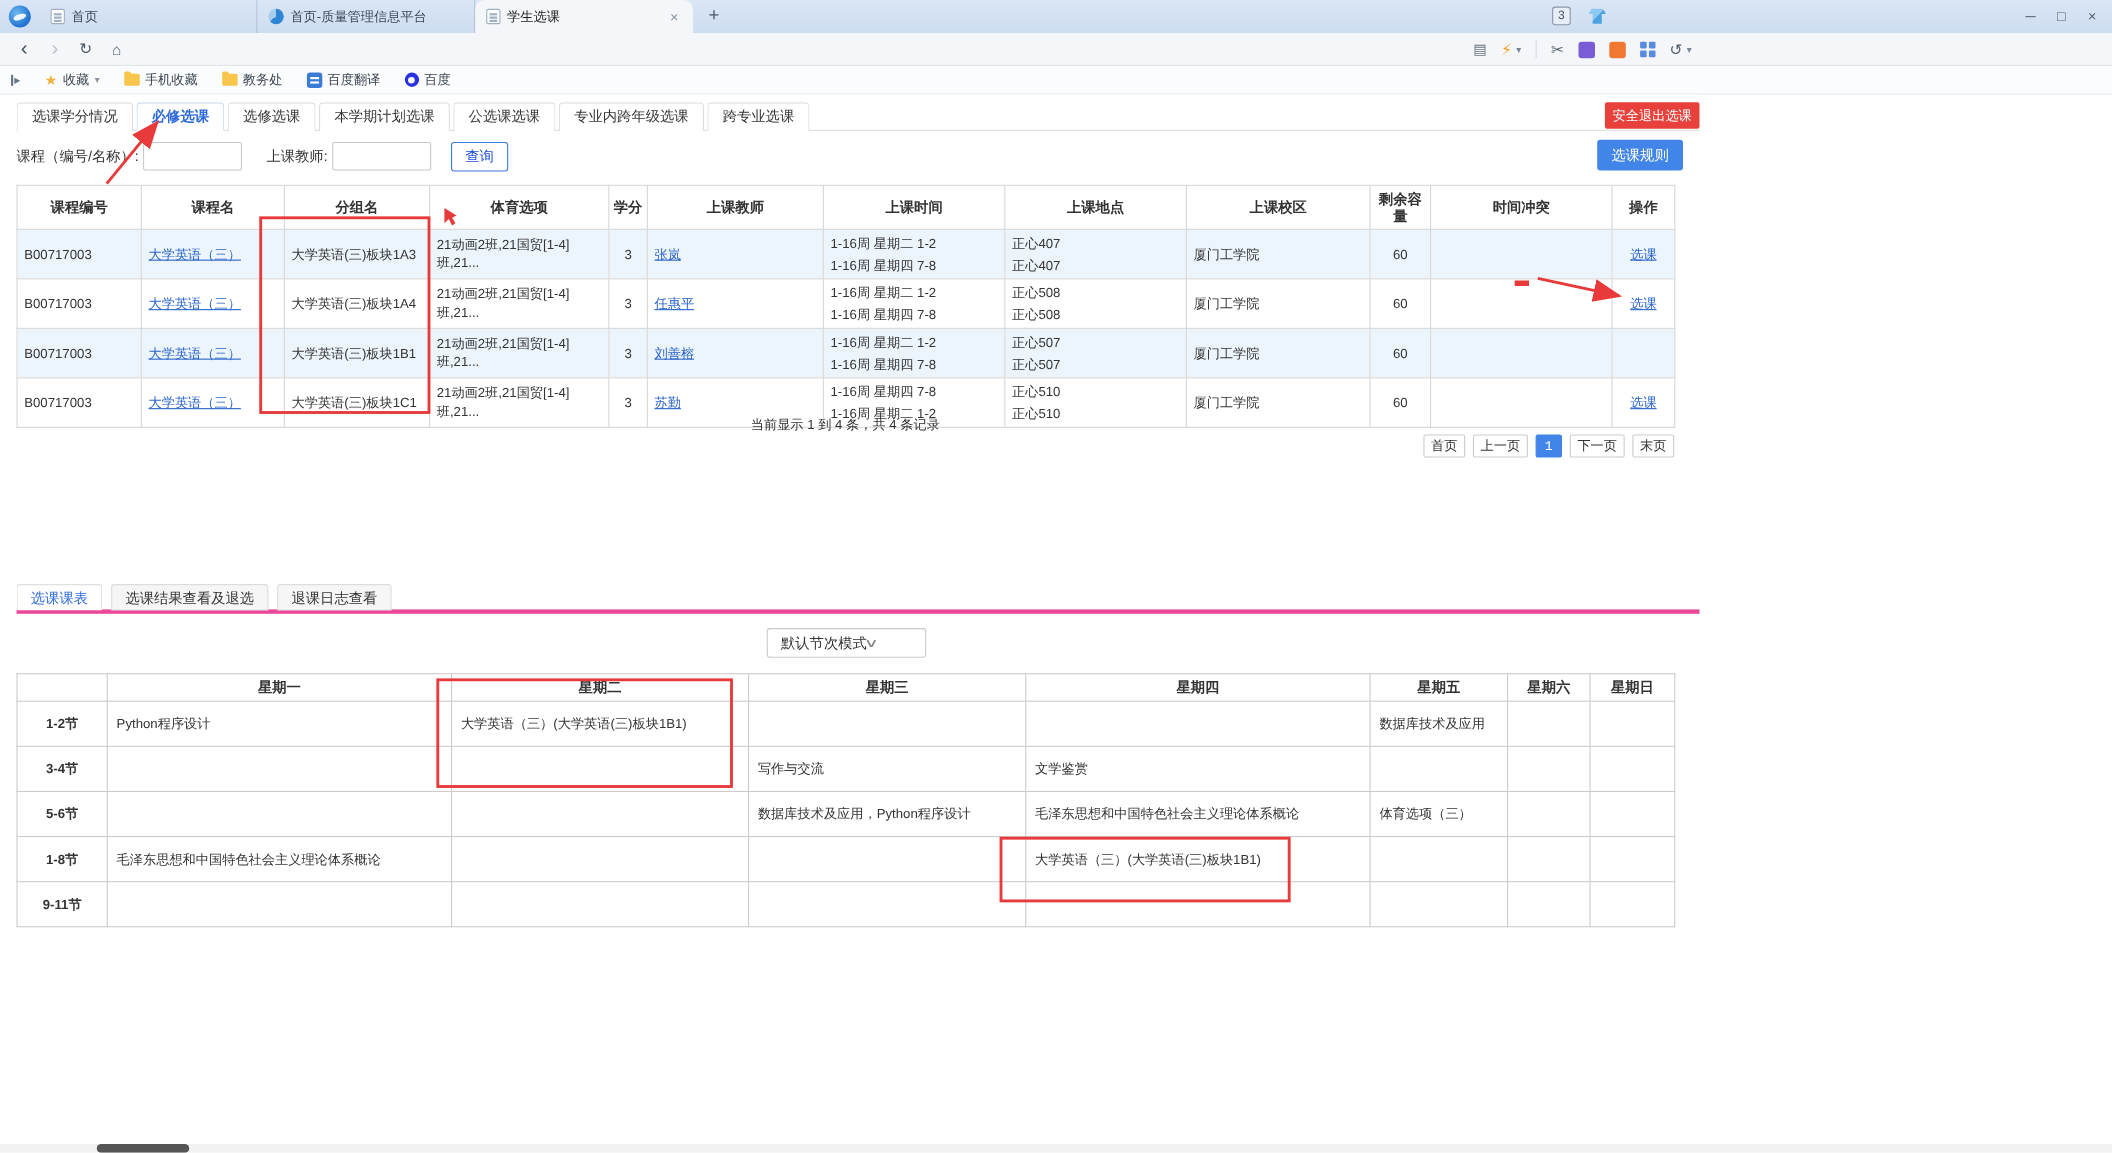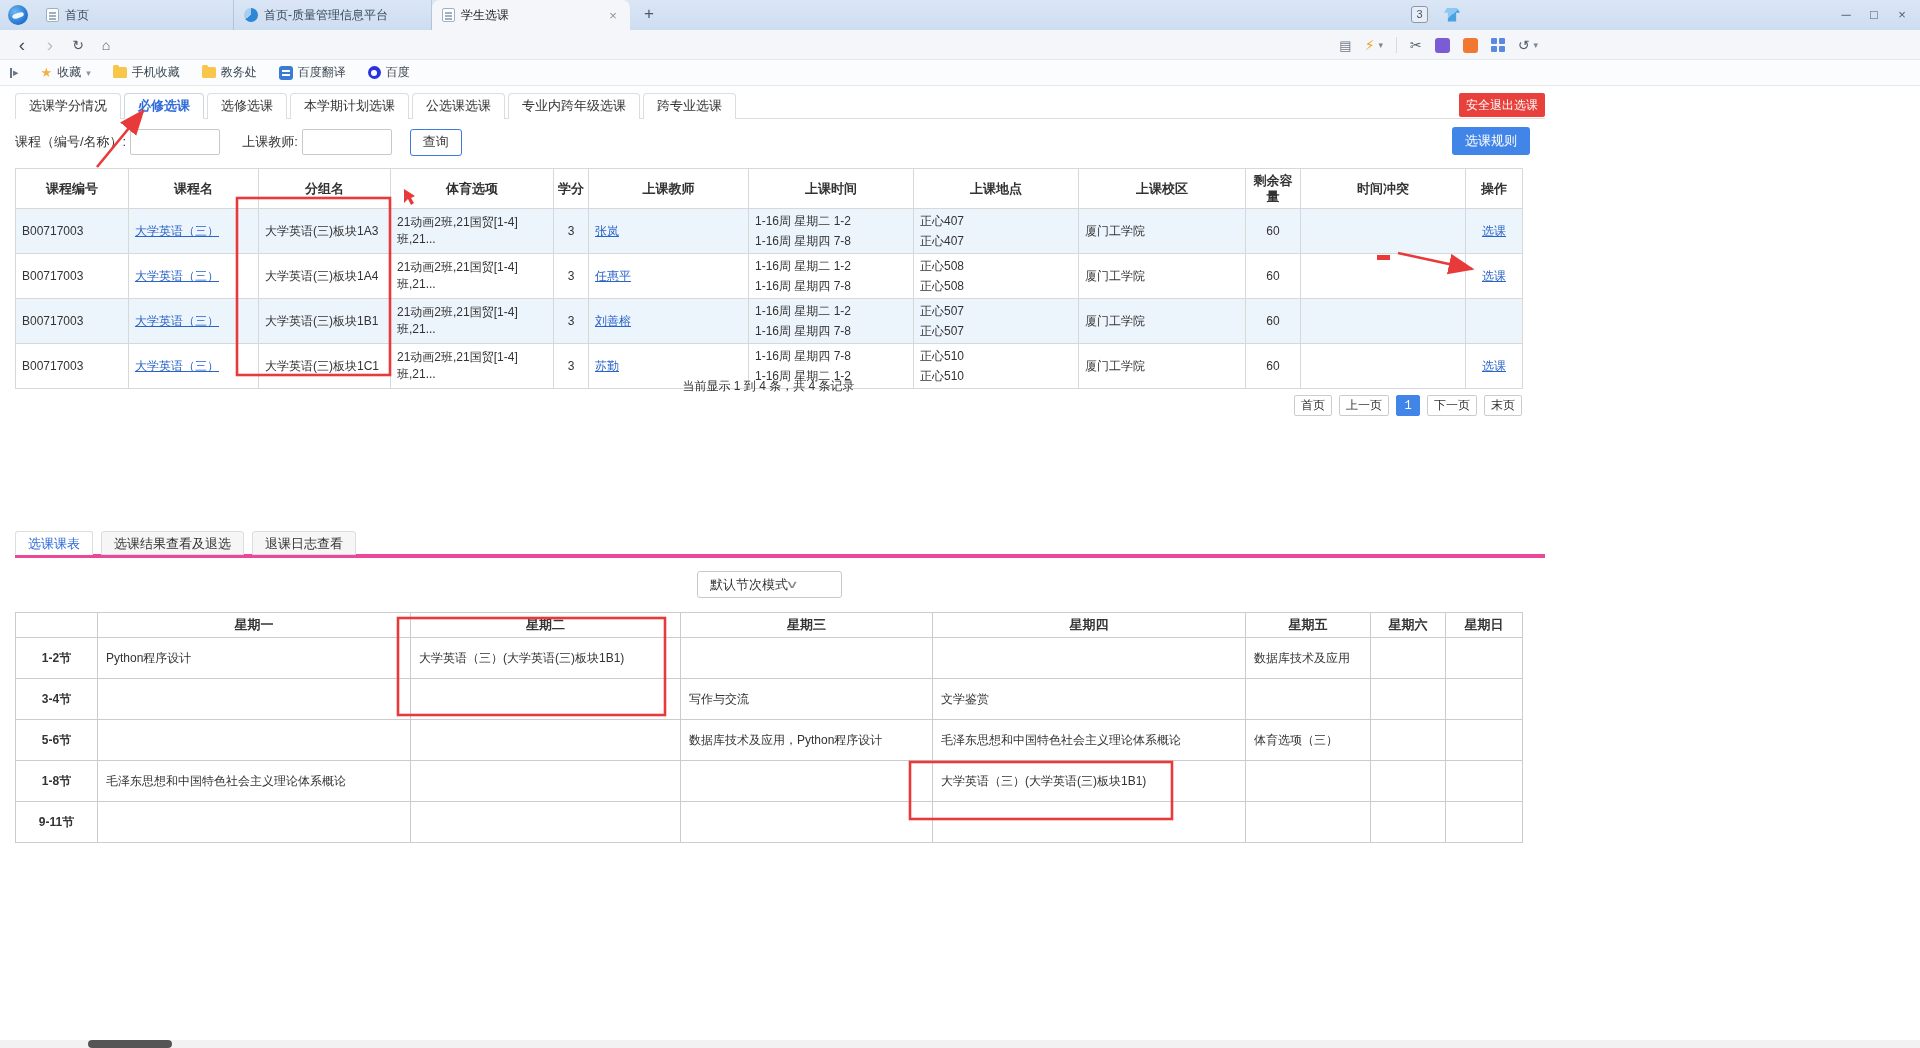--- a/index.html
+++ b/index.html
@@ -70,21 +70,21 @@
   .main { position:absolute; top:86px; left:15px; width:1530px; height:960px; background:#fff; }
 
   .navrow { position:absolute; top:6px; left:0; right:0; height:27px; display:flex; align-items:flex-end; gap:3px; border-bottom:1px solid #ddd; }
   .ntab { height:26px; line-height:24px; padding:0 13px; border:1px solid #ddd; border-bottom:none; border-radius:4px 4px 0 0; font-size:13px; color:#333; background:#fff; margin-bottom:-1px; cursor:pointer; white-space:nowrap; }
   .ntab.active { color:#2f6bd8; border-color:#c9d6ea; border-bottom:1px solid #fff; font-weight:bold; }
   .logout { position:absolute; right:0; top:1px; height:24px; padding:0 7px; background:#e8413c; color:#fff; border:none; border-radius:2px; font-size:12px; cursor:pointer; }
 
   .searchrow { position:absolute; top:41px; left:0; width:100%; height:30px; display:flex; align-items:center; font-size:13px; }
   .searchrow .inp { width:90px; height:26px; border:1px solid #c9c9c9; border-radius:2px; margin-left:4px; background:#fff; font-size:13px; padding:0 4px; }
   .lbl2 { margin-left:22px; }
-  .qbtn { margin-left:18px; width:52px; height:27px; background:#fff; border:1px solid #3e7ad8; color:#404040; border-radius:3px; font-size:13px; cursor:pointer; }
+  .qbtn { margin-left:18px; width:52px; height:27px; background:#fff; border:1px solid #3e7ad8; color:#1d4ed8; border-radius:3px; font-size:13px; cursor:pointer; }
   .rbtn { position:absolute; right:15px; top:0; height:28px; padding:0 13px; background:#4285e8; color:#fff; border:none; border-radius:3px; font-size:13px; cursor:pointer; }
 
   table.course { position:absolute; top:82px; left:0; border-collapse:collapse; table-layout:fixed; width:1507px; font-size:12px; }
   .course th, .course td { border:1px solid #d8d8d8; overflow:hidden; }
   .course th { height:40px; font-size:13px; font-weight:bold; text-align:center; padding:2px 4px; line-height:16px; background:#fff; }
   .course td { height:41px; padding:2px 6px; background:#fff; }
   .course tr.alt td { background:#edf5fc; }
   .tl { text-align:left; } .tc { text-align:center; }
   .lnk { color:#2a64c8; text-decoration:underline; cursor:pointer; }
   .l2 { line-height:20px; white-space:nowrap; }

